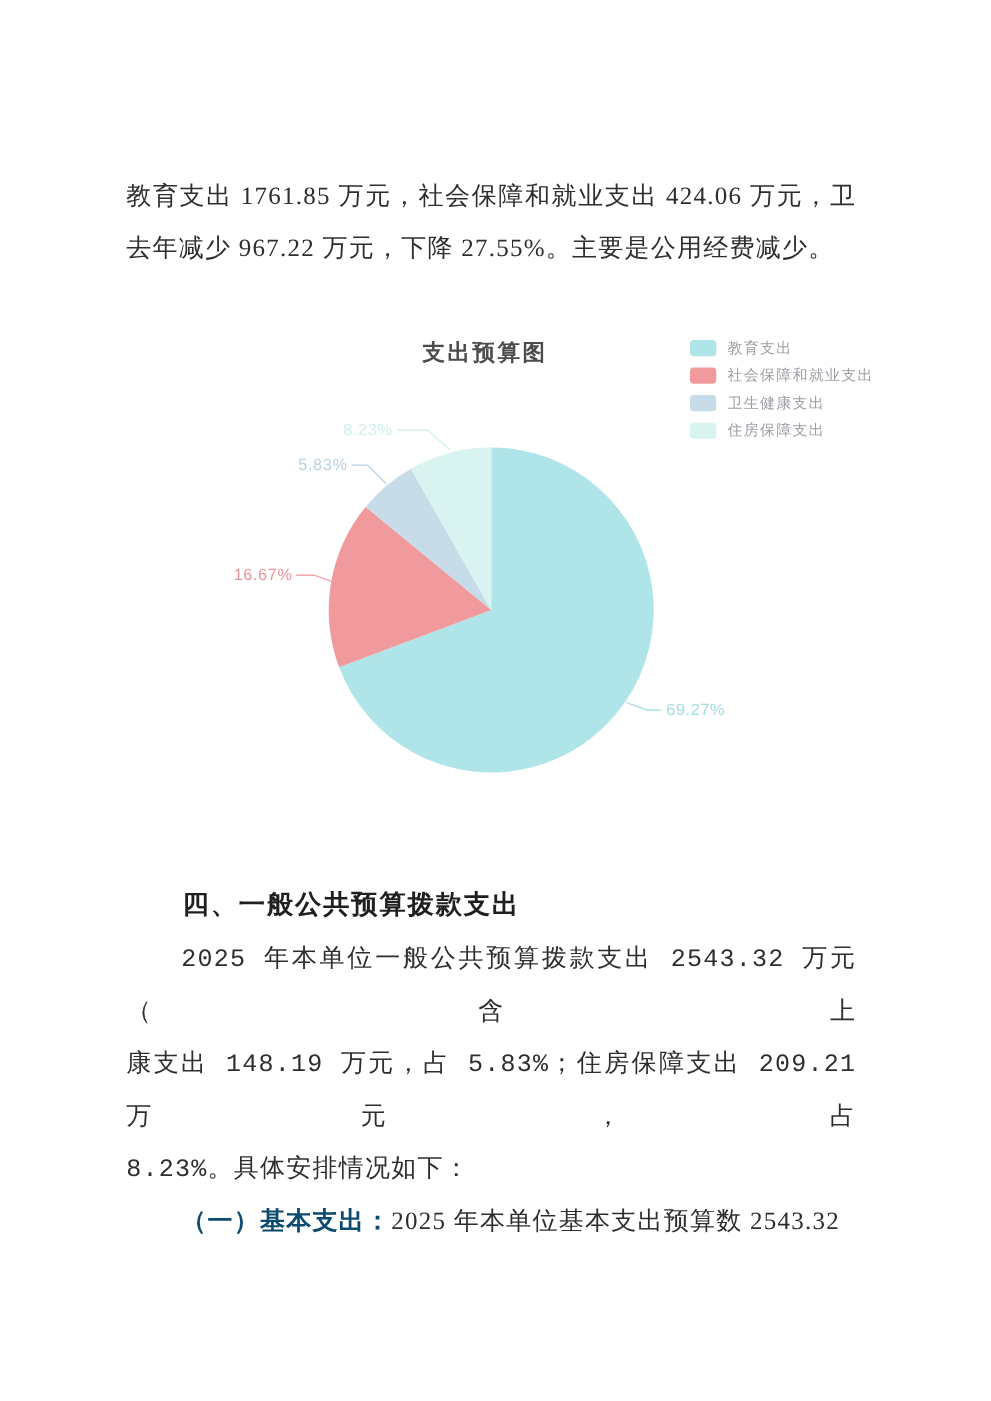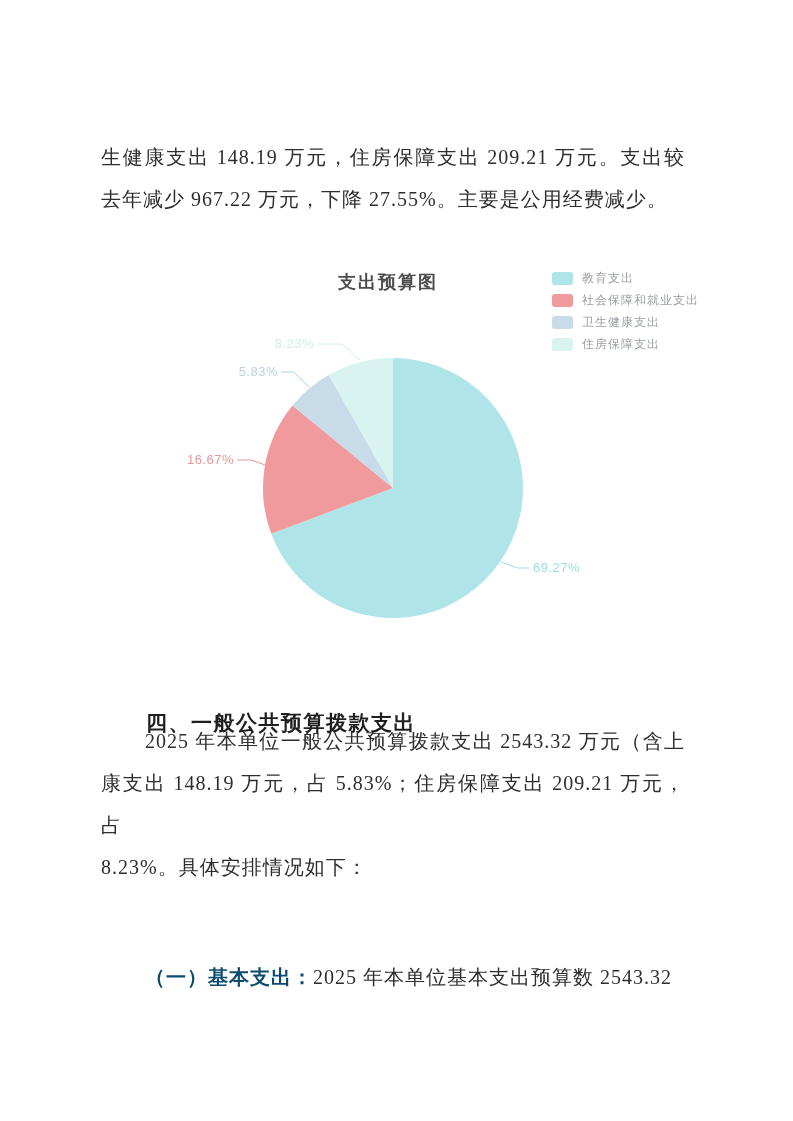--- a/index.html
+++ b/index.html
@@ -12,21 +12,21 @@
     font-size:20px;line-height:42px;letter-spacing:1px;white-space:nowrap;
   }
   .para{position:absolute;left:101px;width:584px;}
   .para .doc-line{white-space:normal;}
   .line-fill{text-align:justify;text-align-last:justify;}
   #para-top{top:136px;}
   #section-heading{
     position:absolute;left:146px;top:709px;font-size:21px;font-weight:bold;
     letter-spacing:1.5px;color:#1f1f1f;
   }
-  #para-budget{top:720px;}
+  #para-budget{top:748px;font-family:Liberation Mono, monospace;}
   #para-budget .indent{text-indent:44px;}
   #para-basic{top:956px;}
   #para-basic .doc-line{text-indent:44px;}
   .bold-lead{font-weight:bold;color:#0c4a6e;}
 
   
   #chart-title{
     position:absolute;left:338px;top:270px;width:115px;
     font-family:"Liberation Sans","DejaVu Sans",sans-serif;
     font-size:18px;font-weight:bold;color:#4c4c4c;letter-spacing:2px;
@@ -41,21 +41,21 @@
   #pie-svg{position:absolute;left:170px;top:263px;}
   .pie-label{
     font-family:"Liberation Sans","DejaVu Sans",sans-serif;
     font-size:13px;letter-spacing:0.5px;
   }
 </style>
 </head>
 <body>
 
 <div class="para" id="para-top">
-  <div class="doc-line line-fill">生健康支出 148.19 万元，住房保障支出 209.21 万元。支出较</div>
+  <div class="doc-line line-fill">教育支出 1761.85 万元，社会保障和就业支出 424.06 万元，卫</div>
   <div class="doc-line">去年减少 967.22 万元，下降 27.55%。主要是公用经费减少。</div>
 </div>
 
 <div id="chart-title">支出预算图</div>
 
 <div id="chart-legend">
   <div class="legend-row">
     <div class="legend-swatch" style="background: rgb(175, 228, 233);"></div>
     <span class="legend-label">教育支出</span>
   </div>

